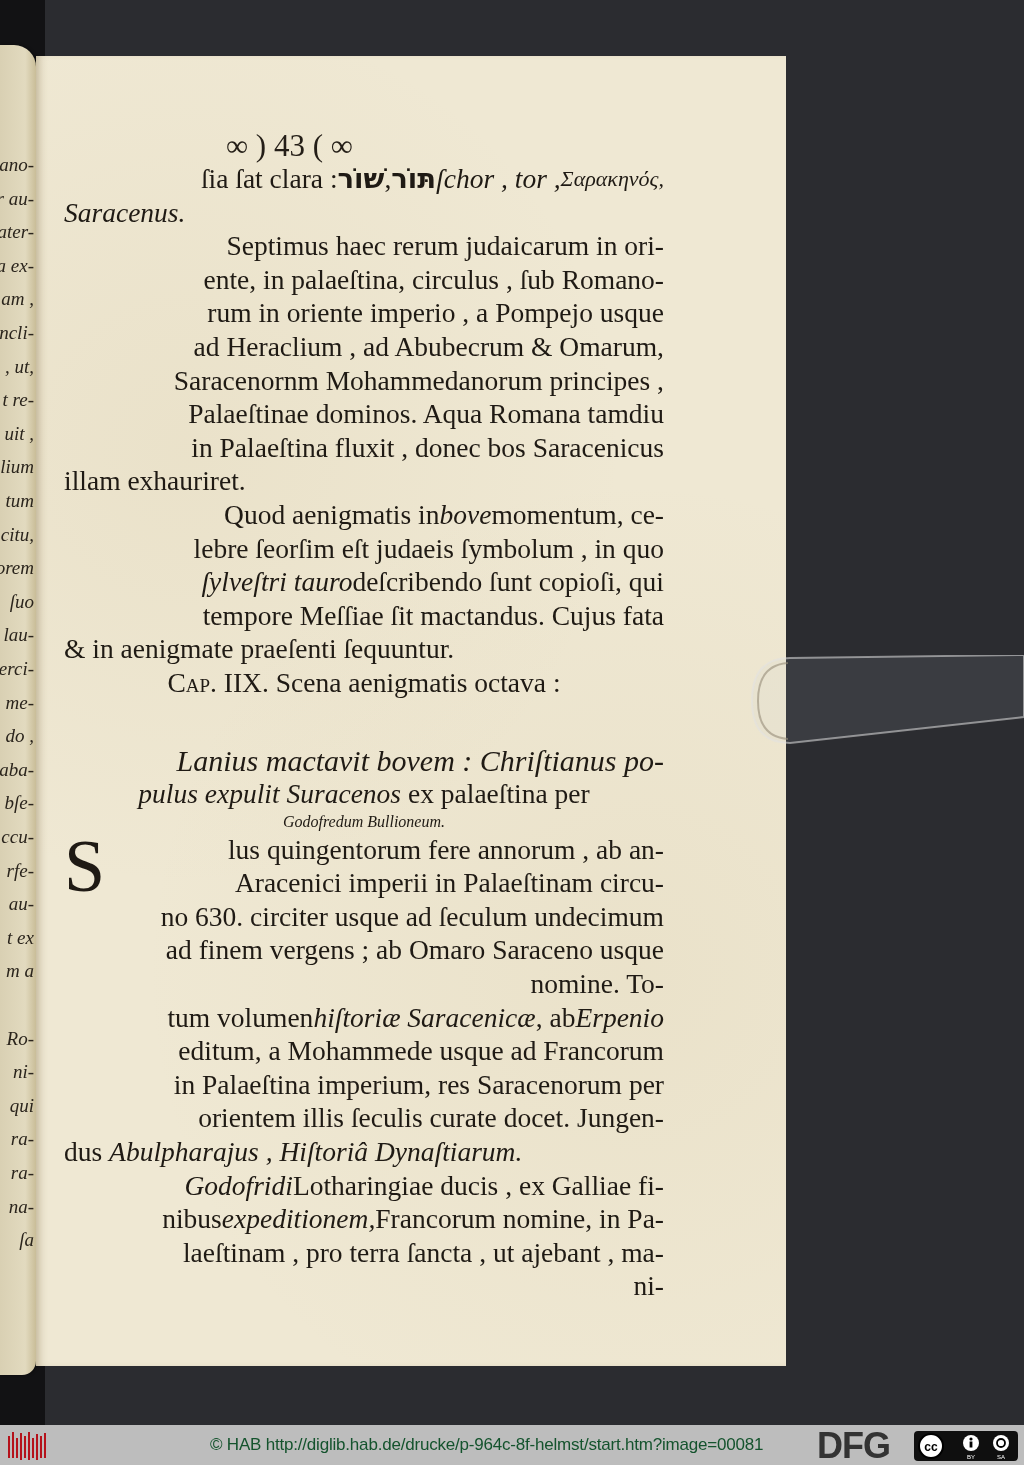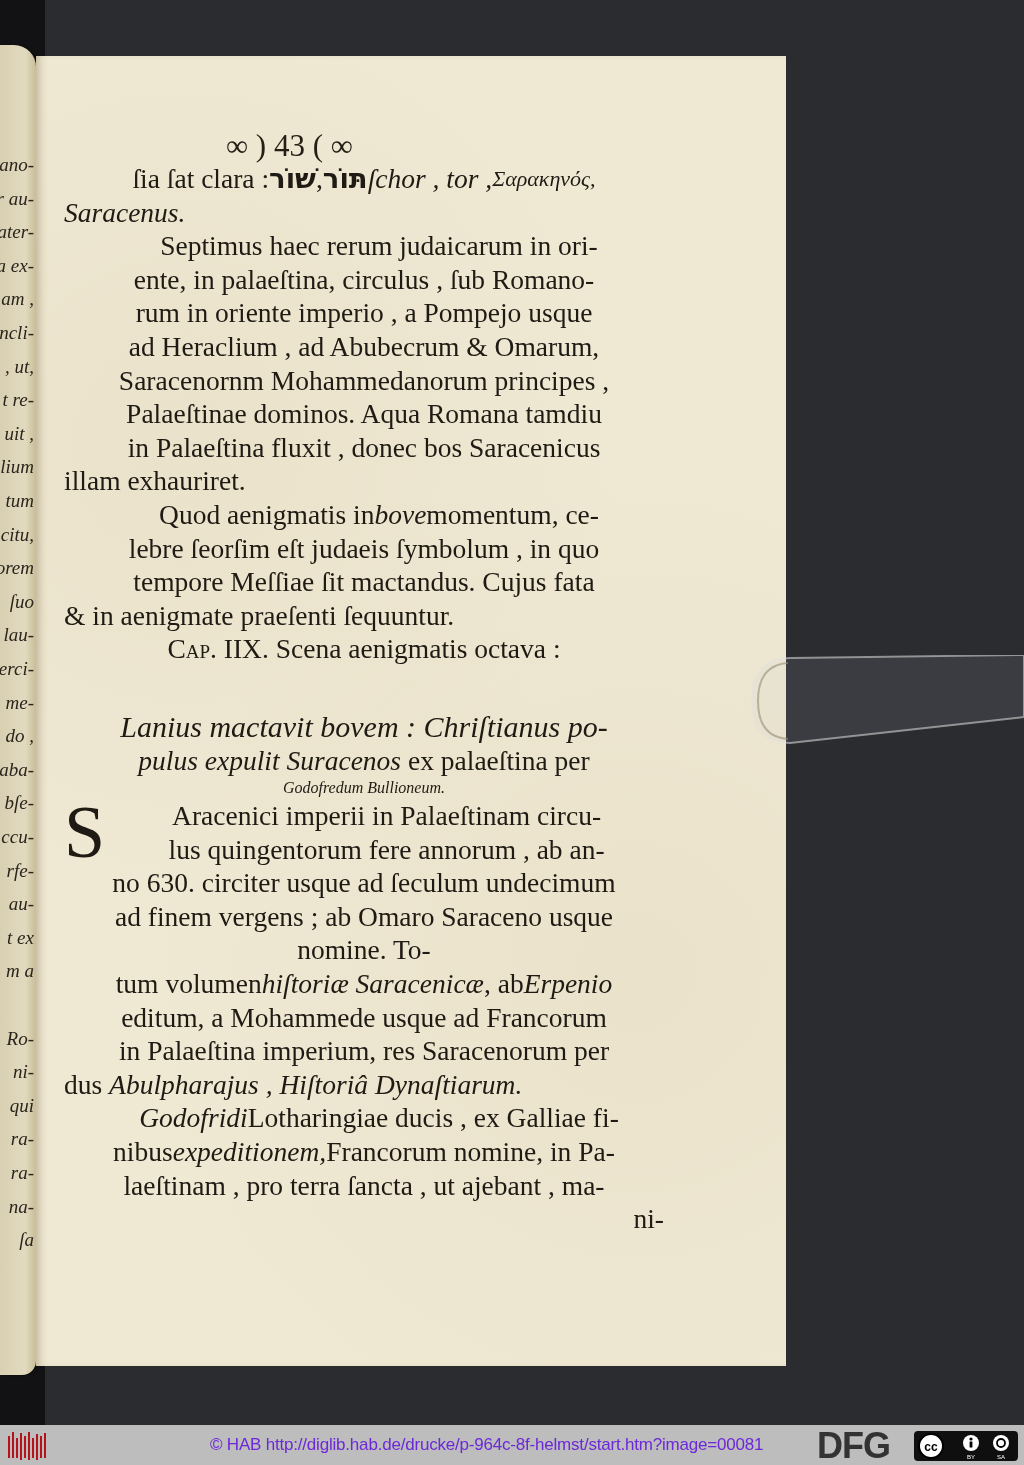--- a/index.html
+++ b/index.html
@@ -28,21 +28,21 @@
       background: #efe8d3;
       background-image:
         radial-gradient(circle at 20% 30%, rgba(190,170,120,0.10) 0, transparent 40%),
         radial-gradient(circle at 80% 70%, rgba(190,170,120,0.10) 0, transparent 45%);
       box-shadow: inset 8px 0 10px -6px rgba(120,100,60,0.45);
     }
     .text {
       position: absolute; left: 28px; top: 72px; width: 600px;
       color: #1f1a14; font-size: 27.5px; line-height: 33.6px;
     }
-    .line { white-space: nowrap; display: flex; justify-content: center; }
+    .line { white-space: nowrap; display: flex; justify-content: flex-end; }
     .line.last { justify-content: flex-start; }
     .line.indent { padding-left: 30px; }
     .line.center { justify-content: center; }
     .line.right { justify-content: flex-end; }
     .it { font-style: italic; }
     .sc { font-variant: small-caps; }
     .heading-it { font-style: italic; font-size: 30px; margin-top: 44px; }
     .small-it { font-style: italic; font-size: 16px; }
     .runhead {
       position: absolute; left: 0; width: 750px; top: 72px; text-align: left;
@@ -55,21 +55,21 @@
     .bookmark {
       position: absolute; left: 750px; top: 655px; width: 274px; height: 95px;
     }
     .footer {
       position: absolute; left: 0; top: 1425px; width: 1024px; height: 40px;
       background: #bdbdbd; display: flex; align-items: center;
       font-family: "Liberation Sans", "DejaVu Sans", sans-serif;
     }
     .footer .logo { position: absolute; left: 6px; top: 5px; }
     .footer .credit {
-      position: absolute; left: 210px; top: 10px; font-size: 17px; color: #6d28d9;
+      position: absolute; left: 210px; top: 10px; font-size: 17px; color: #14532d;
       letter-spacing: -0.2px;
     }
     .footer .dfg {
       position: absolute; left: 817px; top: 3px; font-size: 36px; font-weight: bold;
       color: #333; letter-spacing: -1px; line-height: 36px;
     }
     .footer .cc {
       position: absolute; left: 912px; top: 4px; width: 108px; height: 34px;
       background: #0f0f0f; border: 2px solid #bdbdbd; border-radius: 6px; box-sizing: border-box;
     }
@@ -140,52 +140,57 @@
     <div class="line">Palaeſtinae dominos.   Aqua Romana tamdiu</div>
     <div class="line">in Palaeſtina fluxit , donec bos  Saracenicus</div>
     <div class="line last">illam exhauriret.</div>
 
     <div class="line indent">
       <span>Quod aenigmatis in</span>
       <span class="it">bove</span>
       <span>momentum, ce-</span>
     </div>
     <div class="line">lebre ſeorſim eſt judaeis ſymbolum , in quo</div>
+    <div class="line">
+      <span class="it">ſylveſtri tauro</span>
+      <span>deſcribendo ſunt copioſi, qui</span>
+    </div>
     <div class="line">tempore Meſſiae ſit mactandus.   Cujus fata</div>
     <div class="line last">&amp; in aenigmate praeſenti ſequuntur.</div>
 
     <div class="line center">
       <span class="sc">Cap. IIX.</span>&nbsp;
       <span>Scena aenigmatis octava :</span>
     </div>
     <div class="line heading-it">Lanius mactavit bovem : Chriſtianus po-</div>
     <div class="line center">
       <span class="it">pulus expulit Suracenos</span>&nbsp;
       <span>ex palaeſtina per</span>
     </div>
     <div class="line center small-it" style="line-height:22px">Godofredum Bullioneum.</div>
 
     <div>
       <span class="dropcap">S</span>
+      <div class="line">lus quingentorum fere annorum , ab an-</div>
       <div class="line">Aracenici   imperii  in Palaeſtinam  circu-</div>
-      <div class="line">lus quingentorum fere annorum , ab an-</div>
     </div>
     <div class="line">no 630. circiter usque ad ſeculum undecimum</div>
     <div class="line">ad finem vergens ; ab Omaro Saraceno usque</div>
     <div class="line">
       <span>nomine.  To-</span>
     </div>
     <div class="line">
       <span>tum volumen</span>
       <span class="it">hiſtoriæ Saracenicæ</span>
       <span>, ab</span>
       <span class="it">Erpenio</span>
     </div>
     <div class="line">editum, a Mohammede usque ad Francorum</div>
     <div class="line">in Palaeſtina imperium, res Saracenorum per</div>
+    <div class="line">orientem illis ſeculis curate docet.   Jungen-</div>
     <div class="line last">
       <span>dus</span>&nbsp;
       <span class="it">Abulpharajus , Hiſtoriâ Dynaſtiarum.</span>
     </div>
 
     <div class="line indent">
       <span class="it">Godofridi</span>
       <span>Lotharingiae ducis , ex Galliae fi-</span>
     </div>
     <div class="line">

